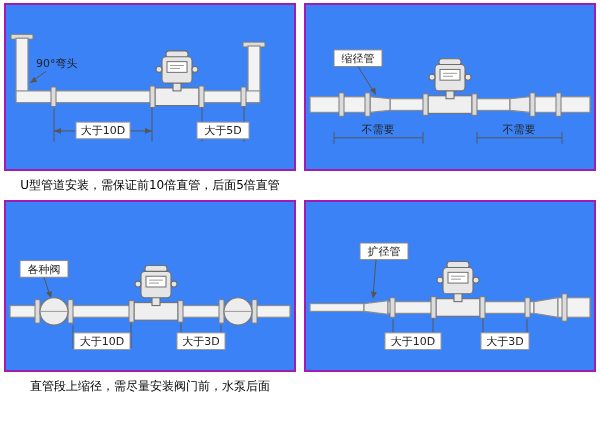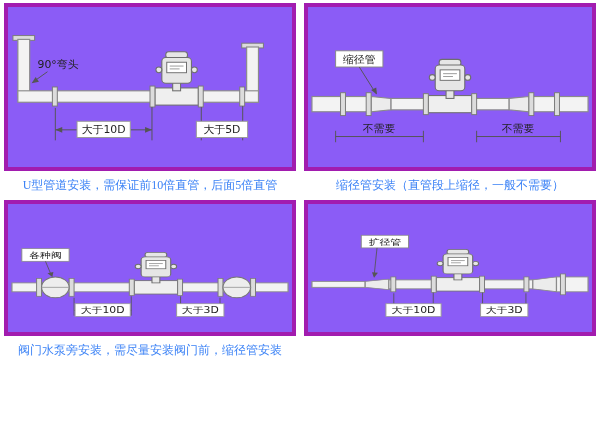--- a/index.html
+++ b/index.html
@@ -5,25 +5,25 @@
   html,body { margin:0; padding:0; }
   body {
     width:600px; height:429px; overflow:hidden; background:#ffffff;
     font-family:"DejaVu Sans","Liberation Sans",sans-serif;
   }
   .grid {
     box-sizing:border-box; display:grid;
     grid-template-columns:292px 292px; column-gap:8px; row-gap:4px;
     padding:3px 4px;
   }
-  .panel-box { box-sizing:border-box; border:4px solid #a21caf; background:#8b5cf6; }
+  .panel-box { box-sizing:border-box; border:2px solid #a21caf; background:#3b82f6; }
   .r1 .panel-box { height:168px; }
-  .r2 .panel-box { height:136px; }
+  .r2 .panel-box { height:172px; }
   svg { display:block; width:100%; height:100%; }
-  .caption { margin-top:6px; margin-bottom:2px; text-align:center; font-size:12px; color:#3b82f6; line-height:1.4;font-family:Liberation Serif, serif; }
+  .caption { margin-top:6px; margin-bottom:2px; text-align:center; font-size:12px; color:#000000; line-height:1.4; }
 
   
   .pipe   { fill:#f3f3f3; stroke:#8b8b8b; stroke-width:1.2; }
   .cone   { fill:#ececec; stroke:#8b8b8b; stroke-width:1.2; }
   .flange { fill:#dcdcdc; stroke:#7a7a7a; stroke-width:1; }
   .mbody  { fill:#efefef; stroke:#6e6e6e; stroke-width:1.1; }
   .mfill  { fill:#e6e6e6; stroke:#6e6e6e; stroke-width:1.1; }
   .mdisp  { fill:#ffffff; stroke:#6e6e6e; stroke-width:1; }
   .valve  { fill:#ededed; stroke:#777777; stroke-width:1.2; }
   .thin   { stroke:#9a9a9a; stroke-width:1; }
@@ -143,21 +143,20 @@
           </g>
           <g>
             <line class="dim" x1="171" y1="120" x2="171" y2="132"></line>
             <line class="dim" x1="256" y1="120" x2="256" y2="132"></line>
             <line class="dim" x1="171" y1="126" x2="256" y2="126"></line>
             <text class="t" x="213" y="121" text-anchor="middle">不需要</text>
           </g>
         </g>
       </svg>
     </div>
-    <div class="caption">缩径管安装（直管段上缩径，一般不需要）</div>
   </div>
 
   <div class="cell r2">
     <div class="panel-box">
       <svg viewBox="0 0 288 172" preserveAspectRatio="none">
         <g transform="translate(0,16)">
           <g>
             <rect class="pipe" x="4" y="90" width="280" height="12"></rect>
           </g>
           <g>
@@ -208,21 +207,21 @@
             <line class="dim" x1="175" y1="127" x2="215" y2="127"></line>
             <polygon class="arrow" points="175,127 182,124 182,130"></polygon>
             <polygon class="arrow" points="215,127 208,124 208,130"></polygon>
             <rect class="dimbox" x="171" y="118" width="48" height="17"></rect>
             <text class="t" x="195" y="130.5" text-anchor="middle">大于3D</text>
           </g>
         </g>
       </svg>
     </div>
     <div class="caption">
-      <div>阀门水泵旁安装，需尽量安装阀门前，缩径管安装</div>
+      <div>直管段上缩径，需尽量安装阀门前，水泵后面</div>
     </div>
   </div>
 
   <div class="cell r2">
     <div class="panel-box">
       <svg viewBox="0 0 288 172" preserveAspectRatio="none">
         <g transform="translate(0,16)">
           <g>
             <rect class="pipe" x="4" y="88" width="54" height="8"></rect>
             <polygon class="cone" points="58,88 82,85 82,99 58,96"></polygon>

